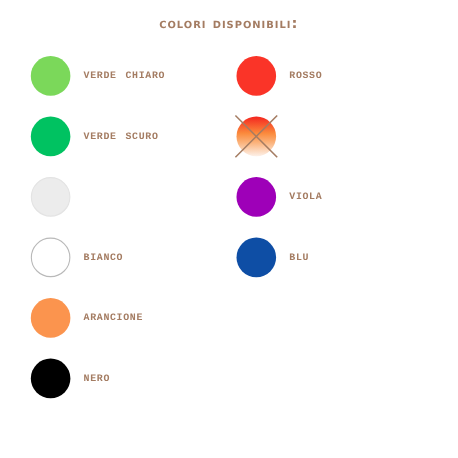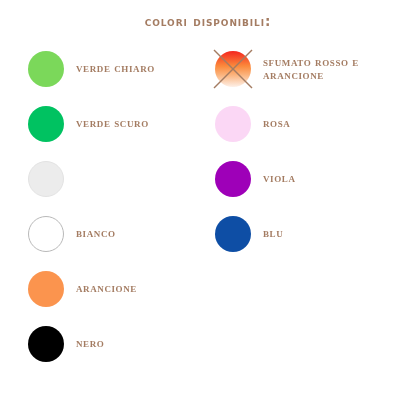--- a/index.html
+++ b/index.html
@@ -77,21 +77,21 @@
   .swatch-x {
     position: absolute;
     left: 1px;
     top: 1px;
     width: 42px;
     height: 42px;
     pointer-events: none;
   }
   .swatch-label {
     margin-left: 8px;
-    font-family: Liberation Serif, serif;
+    font-family: Liberation Mono, monospace;
     font-weight: bold;
     font-size: 12.5px;
     letter-spacing: 0.6px;
     line-height: 13px;
     font-variant: small-caps;
     text-transform: lowercase;
     color: #a47c62;
     max-width: 150px;
   }
 </style>
@@ -136,33 +136,32 @@
         <div class="swatch-row">
           <div class="swatch-wrap">
             <div class="swatch" style="background: rgb(0, 0, 0);"></div>
           </div>
           <div class="swatch-label">Nero</div>
         </div>
       </div>
     <div class="palette-col col-right">
         <div class="swatch-row">
           <div class="swatch-wrap">
+            <div class="swatch" style="background: rgb(250, 52, 40);"></div>
+          </div>
+          <div class="swatch-label">Rosso</div>
+        </div>
+        <div class="swatch-row">
+          <div class="swatch-wrap">
             <div class="swatch" style="background: linear-gradient(rgb(244, 38, 31) 0%, rgb(251, 138, 60) 42%, rgb(251, 179, 124) 66%, rgb(253, 240, 232) 100%);"></div>
             <svg class="swatch-x" viewBox="0 0 42 42">
               <line x1="2" y1="2" x2="40" y2="40" stroke="#a47c62" stroke-width="1.4"></line>
               <line x1="40" y1="2" x2="2" y2="40" stroke="#a47c62" stroke-width="1.4"></line>
             </svg>
           </div>
-          <div class="swatch-label">Sfumato rosso e arancione</div>
-        </div>
-        <div class="swatch-row">
-          <div class="swatch-wrap">
-            <div class="swatch" style="background: rgb(251, 215, 245);"></div>
-          </div>
-          <div class="swatch-label">Rosa</div>
         </div>
         <div class="swatch-row">
           <div class="swatch-wrap">
             <div class="swatch" style="background: rgb(158, 0, 184);"></div>
           </div>
           <div class="swatch-label">Viola</div>
         </div>
         <div class="swatch-row">
           <div class="swatch-wrap">
             <div class="swatch" style="background: rgb(14, 78, 165);"></div>

